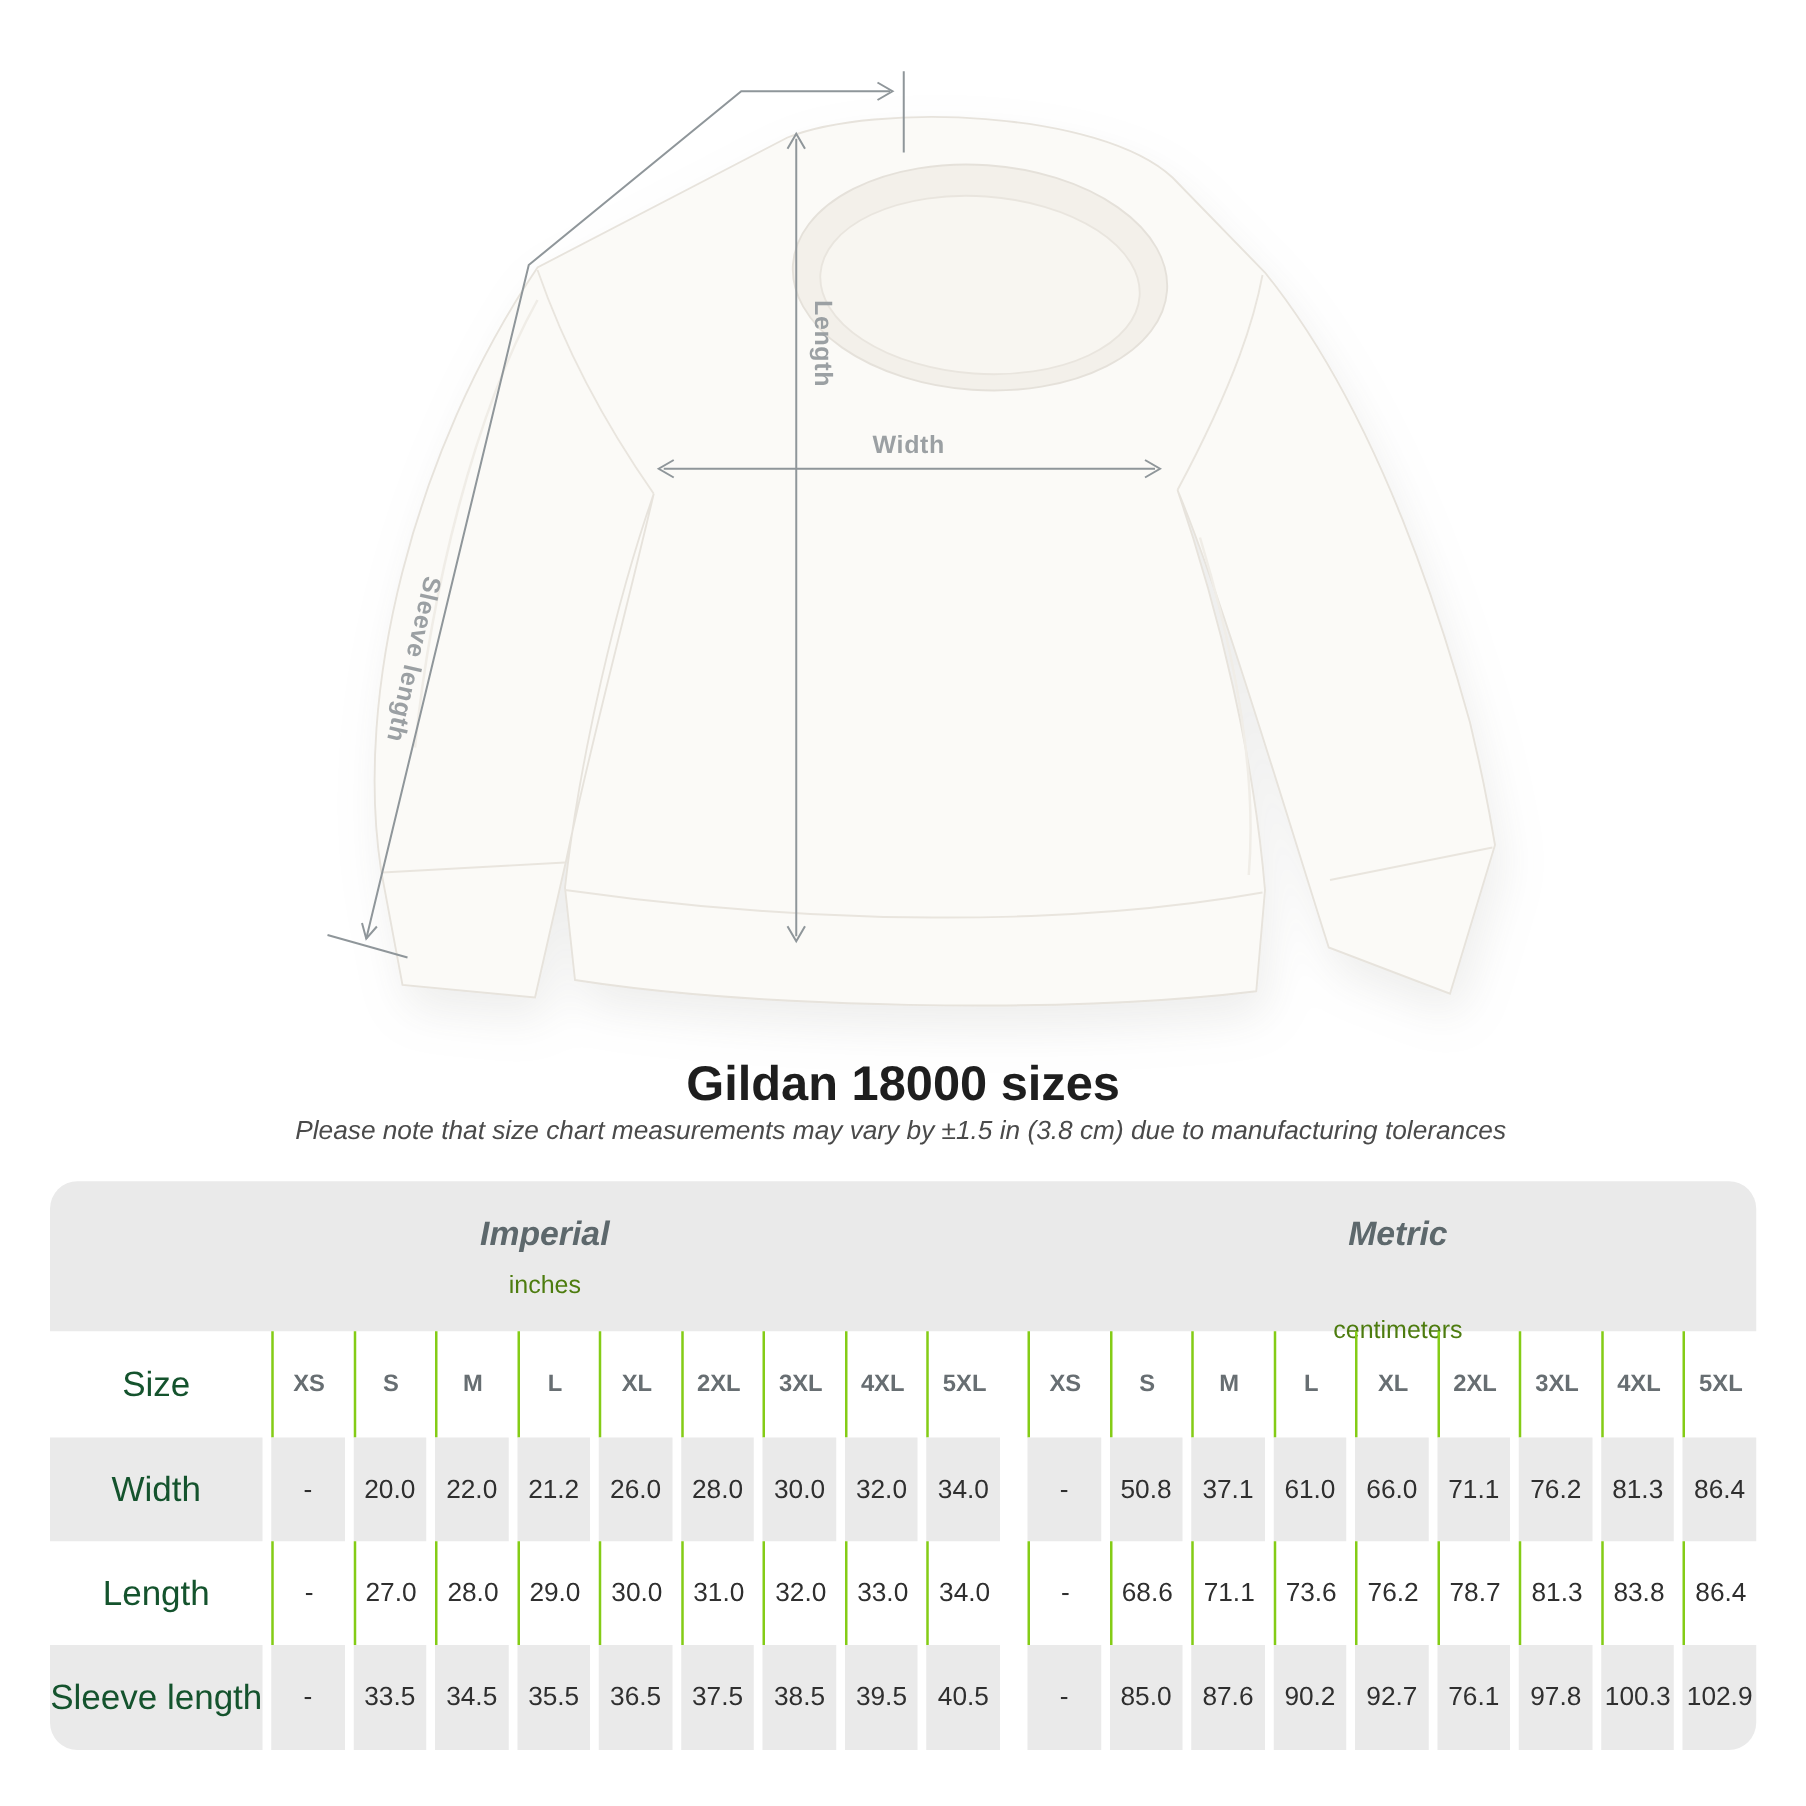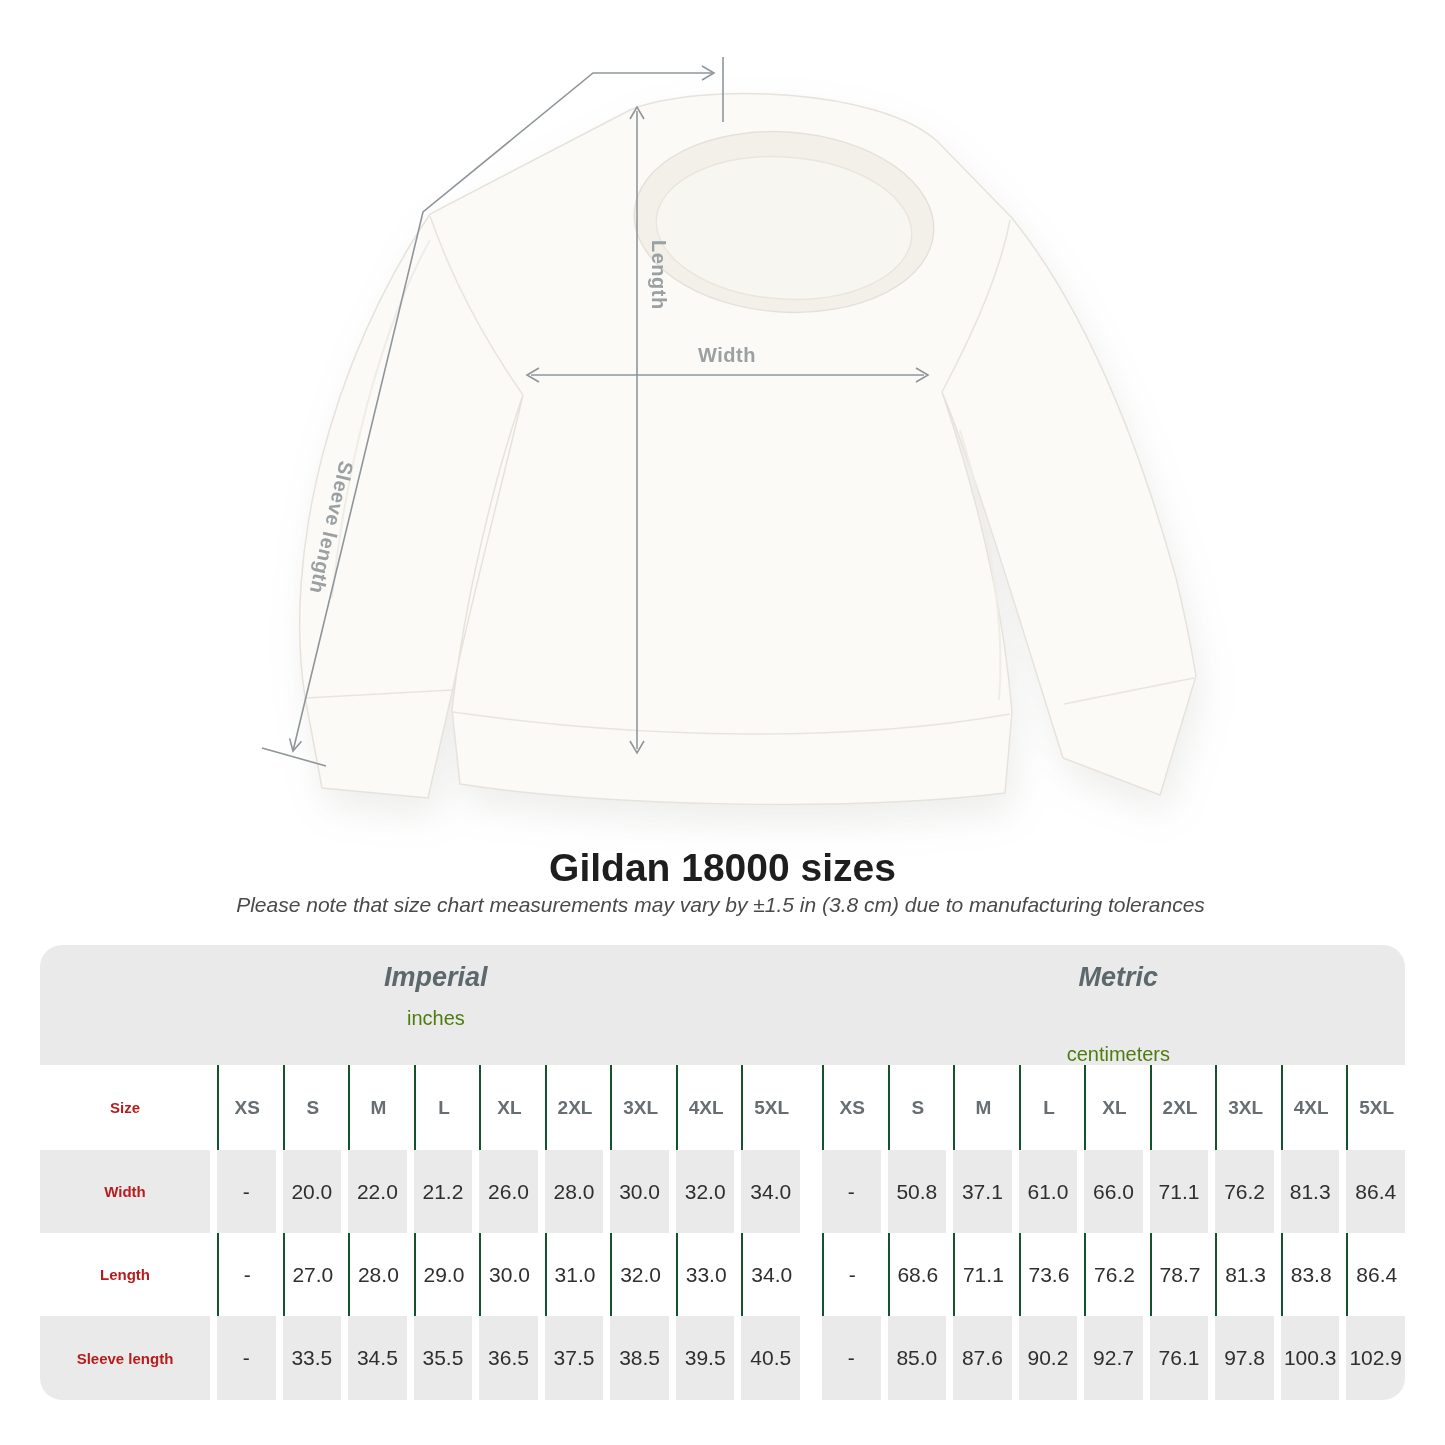--- a/index.html
+++ b/index.html
@@ -18,34 +18,34 @@
   
   .title{position:absolute;left:0;right:0;top:846px;text-align:center;
          font-size:39px;font-weight:bold;color:#1e1e1e;}
   .note{position:absolute;left:0;right:4px;top:893px;text-align:center;
         font-style:italic;font-size:21px;color:#4a4a4a;}
 
   
   .size-table{position:absolute;left:40px;top:945px;width:1365px;}
   .band{height:120px;background:#eaeaea;border-radius:22px 22px 0 0;display:flex;}
   .band-half{display:flex;flex-direction:column;align-items:center;justify-content:flex-start;
-             padding-top:17px;}
+             padding-top:27px;}
   .band-half.left{width:58%;}
   .band-half.right{width:42%;gap:36px;}
   .band-title{font-weight:bold;font-style:italic;font-size:27px;color:#5d686c;}
   .band-unit{font-size:20px;color:#4d7c0f;margin-top:14px;}
 
   .trow{display:grid;grid-template-columns:170px repeat(9,1fr) 8px repeat(9,1fr);column-gap:7px;}
   .row-size{height:85px;}
   .row-data{height:83px;}
   .row-sleeve{height:84px;}
   .cell{display:flex;align-items:center;justify-content:center;}
   .gray .cell{background:#eaeaea;}
-  .cell.sep{border-left:2px solid #14532d;}
-  .rlabel{font-weight:bold;font-size:15px;color:#b91c1c;}
+  .cell.sep{border-left:2px solid #84cc16;}
+  .rlabel{font-weight:normal;font-size:28px;color:#14532d;}
   .shead{font-weight:bold;font-size:19px;color:#676e72;}
   .num{font-size:21px;color:#2f2f2f;}
   .row-sleeve .cell:first-child{border-bottom-left-radius:22px;}
   .row-sleeve .cell:last-child{border-bottom-right-radius:22px;text-align:center;}
   .spacer{background:transparent;}
 </style>
 </head>
 <body>
 
 <div class="page">

